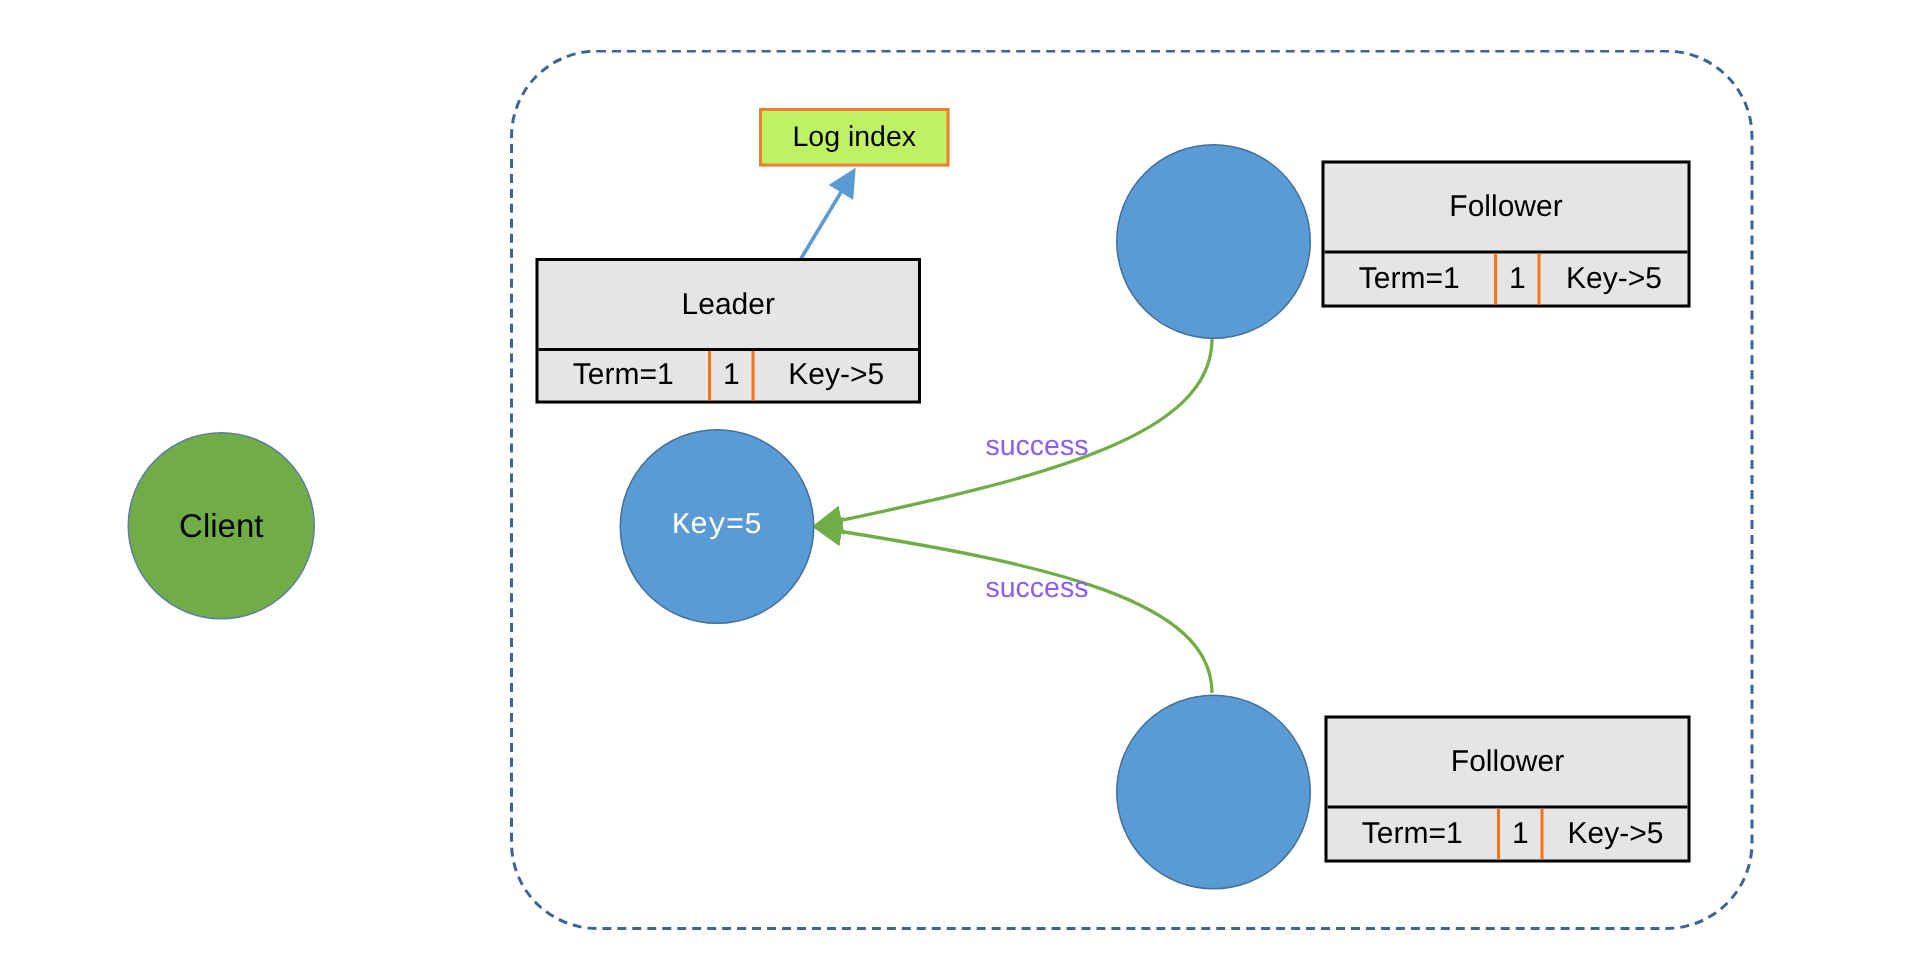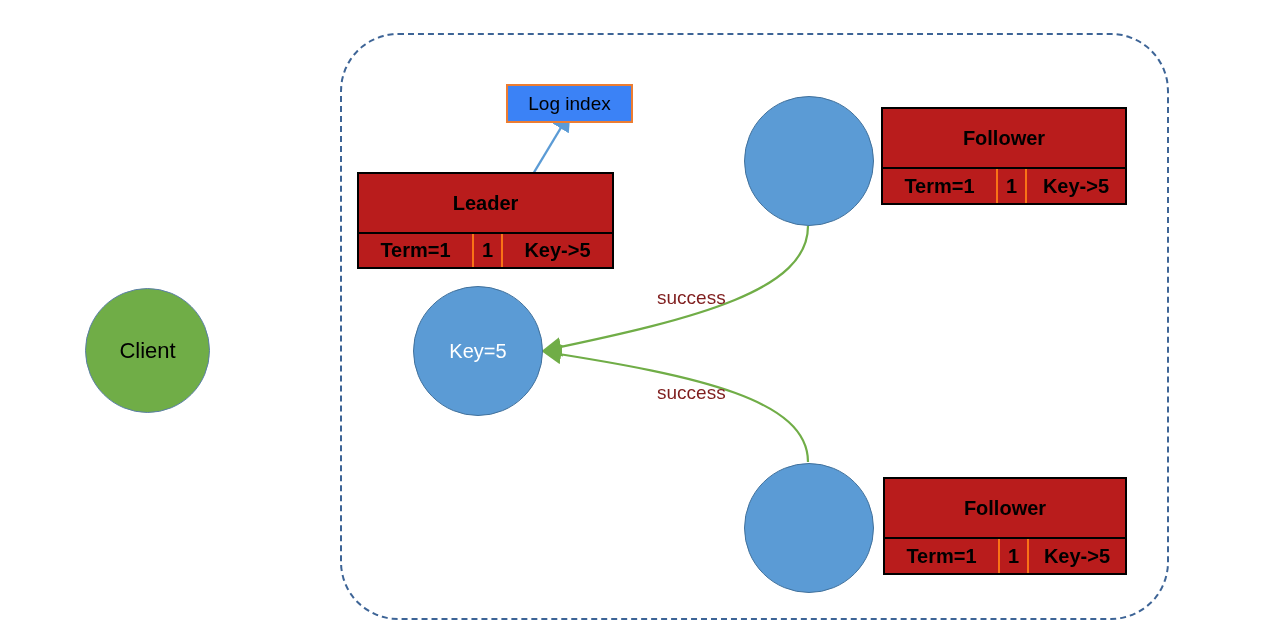--- a/index.html
+++ b/index.html
@@ -52,20 +52,21 @@
   }
   .circle-label {
     font-size: 22px;
     color: #000000;
     line-height: 1;
     white-space: nowrap;
   }
   .circle-label.white {
     color: #ffffff;
     font-size: 20px;
+    font-family: Liberation Mono, monospace;
   }
 
   #client-node {
     left: 85px;
     top: 288px;
     width: 125px;
     height: 125px;
   }
   #leader-node {
     left: 413px;
@@ -84,24 +85,23 @@
     top: 463px;
     width: 130px;
     height: 130px;
   }
 
   
   .log-table {
     position: absolute;
     box-sizing: border-box;
     border: 2px solid #000000;
-    background: #b91c1c;
+    background: #e5e5e5;
     display: flex;
     flex-direction: column;
-    font-weight: bold;
   }
   .log-table .title-row {
     flex: 0 0 auto;
     height: 60px;
     display: flex;
     align-items: center;
     justify-content: center;
     border-bottom: 2px solid #000000;
     box-sizing: border-box;
   }
@@ -148,26 +148,26 @@
     left: 883px;
     top: 477px;
     width: 244px;
     height: 98px;
   }
 
   
   #log-index-box {
     position: absolute;
     left: 506px;
-    top: 84px;
+    top: 72px;
     width: 127px;
     height: 39px;
     box-sizing: border-box;
     border: 2.5px solid #ED7D31;
-    background: #3b82f6;
+    background: #bef264;
     display: flex;
     align-items: center;
     justify-content: center;
   }
   #log-index-box .box-text {
     font-size: 19px;
     color: #000000;
     white-space: nowrap;
   }
 
@@ -178,21 +178,21 @@
     top: 0;
     width: 1280px;
     height: 636px;
     pointer-events: none;
   }
 
   
   .edge-label {
     position: absolute;
     font-size: 19px;
-    color: #7f1d1d;
+    color: #8b5cf6;
     white-space: nowrap;
   }
   #success-label-top {
     left: 657px;
     top: 287px;
   }
   #success-label-bottom {
     left: 657px;
     top: 382px;
   }

